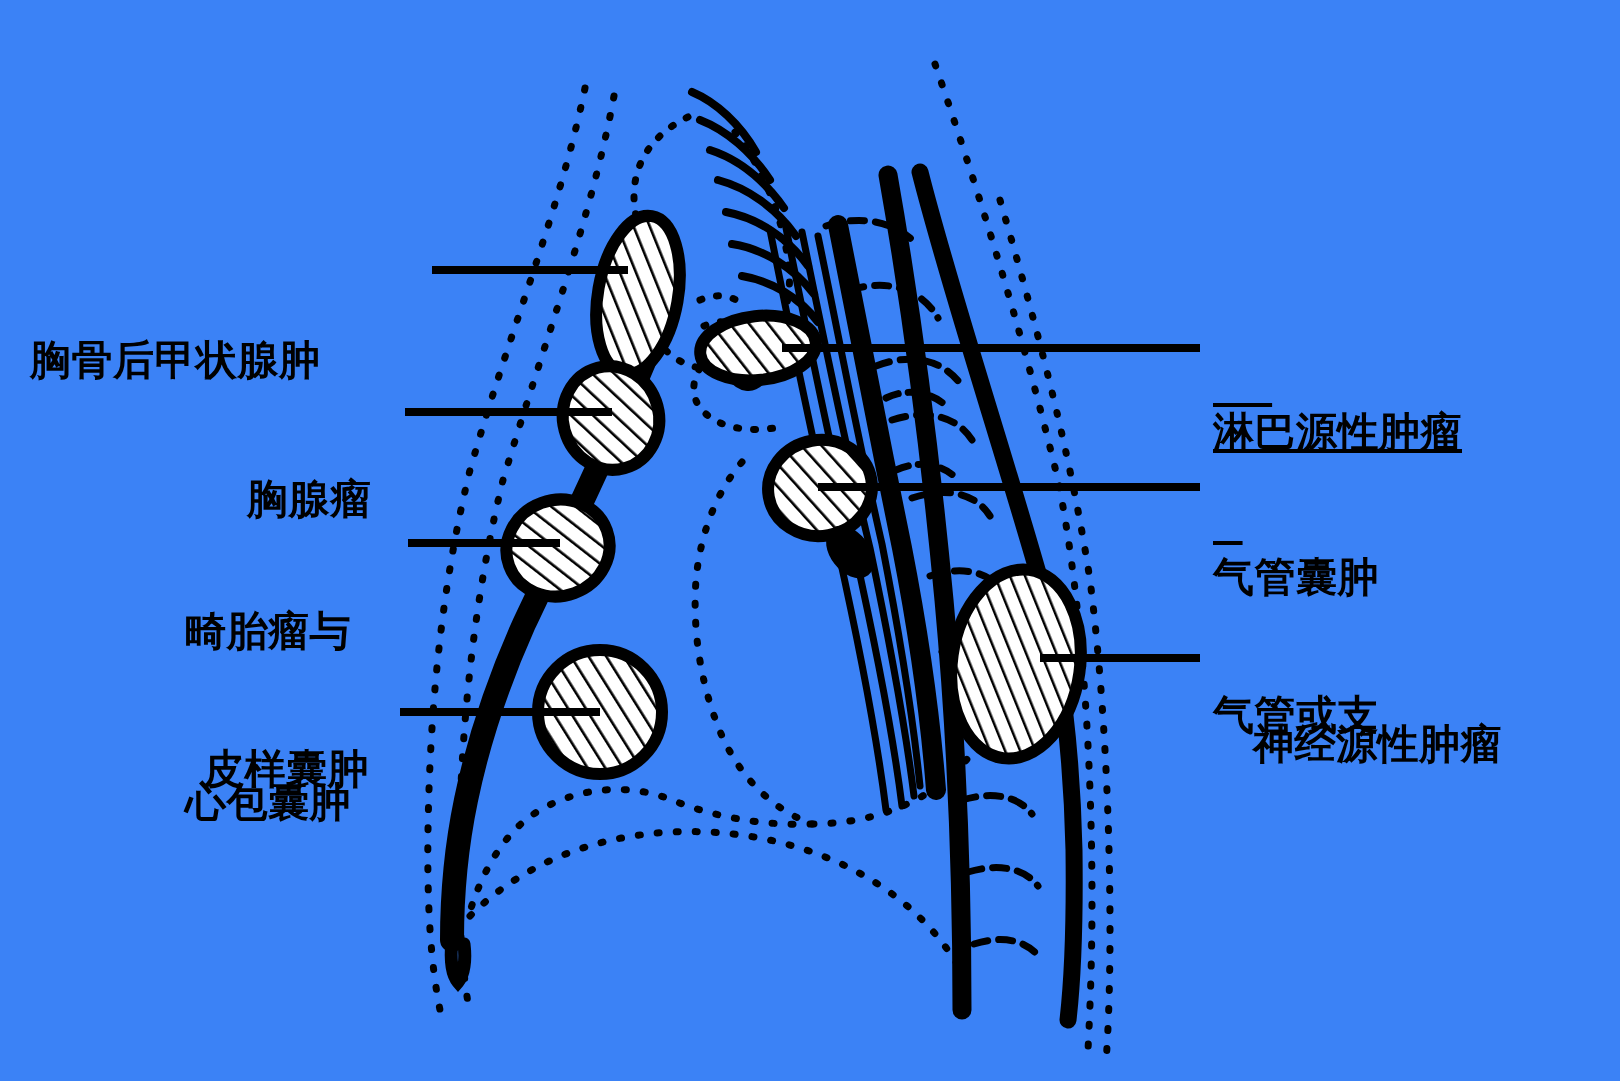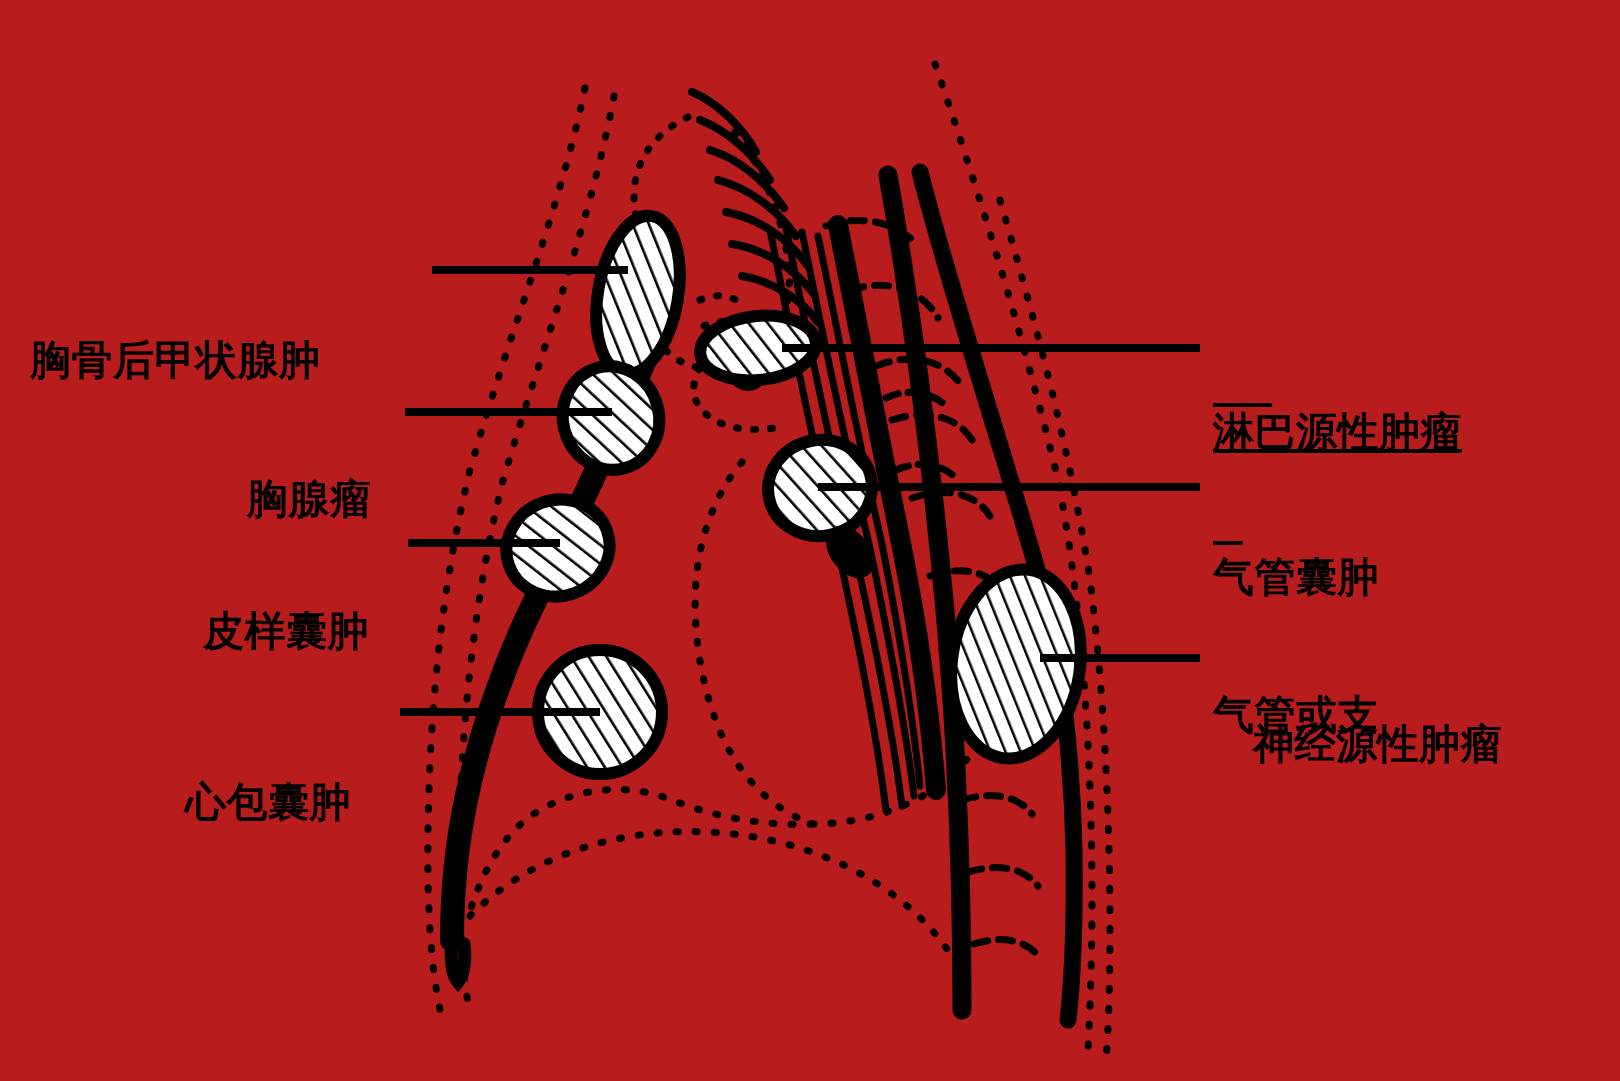--- a/index.html
+++ b/index.html
@@ -11,21 +11,21 @@
     width: 1620px;
     height: 1081px;
     font-family: "DejaVu Sans", "Liberation Sans", sans-serif;
     overflow: hidden;
     position: relative;
   }
   #figure-root {
     position: relative;
     width: 1620px;
     height: 1081px;
-    background: #b91c1c;
+    background: #3b82f6;
   }
   #diagram-svg {
     position: absolute;
     left: 0;
     top: 0;
     width: 1620px;
     height: 1081px;
     display: block;
   }
   .label {
@@ -196,20 +196,21 @@
 
   <div class="label left-align" style="left:30px; top:246px;">
     <div>胸骨后甲状腺肿</div>
   </div>
 
   <div class="label left-align" style="left:247px; top:385px;">
     <div>胸腺瘤</div>
   </div>
 
   <div class="label left-align" style="left:185px; top:517px;">
+    <div>畸胎瘤与</div>
     <div style="padding-left:18px;text-align:right;">皮样囊肿</div>
   </div>
 
   <div class="label left-align" style="left:185px; top:688px;">
     <div>心包囊肿</div>
   </div>
 
   <div class="label left-align" style="left:1213px; top:318px;text-decoration:underline;">
     <div>淋巴源性肿瘤</div>
   </div>

